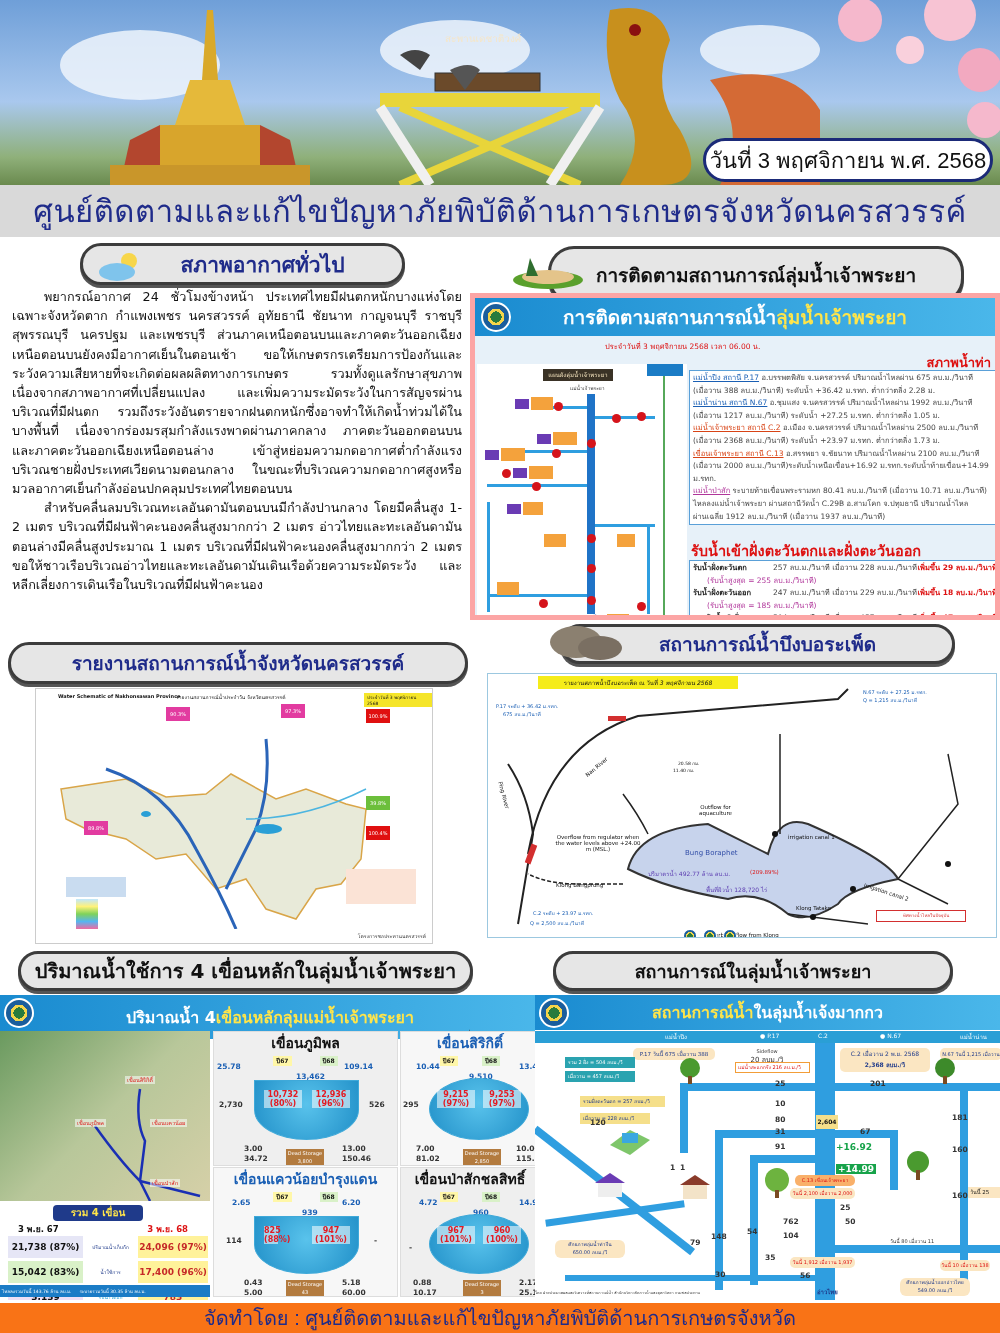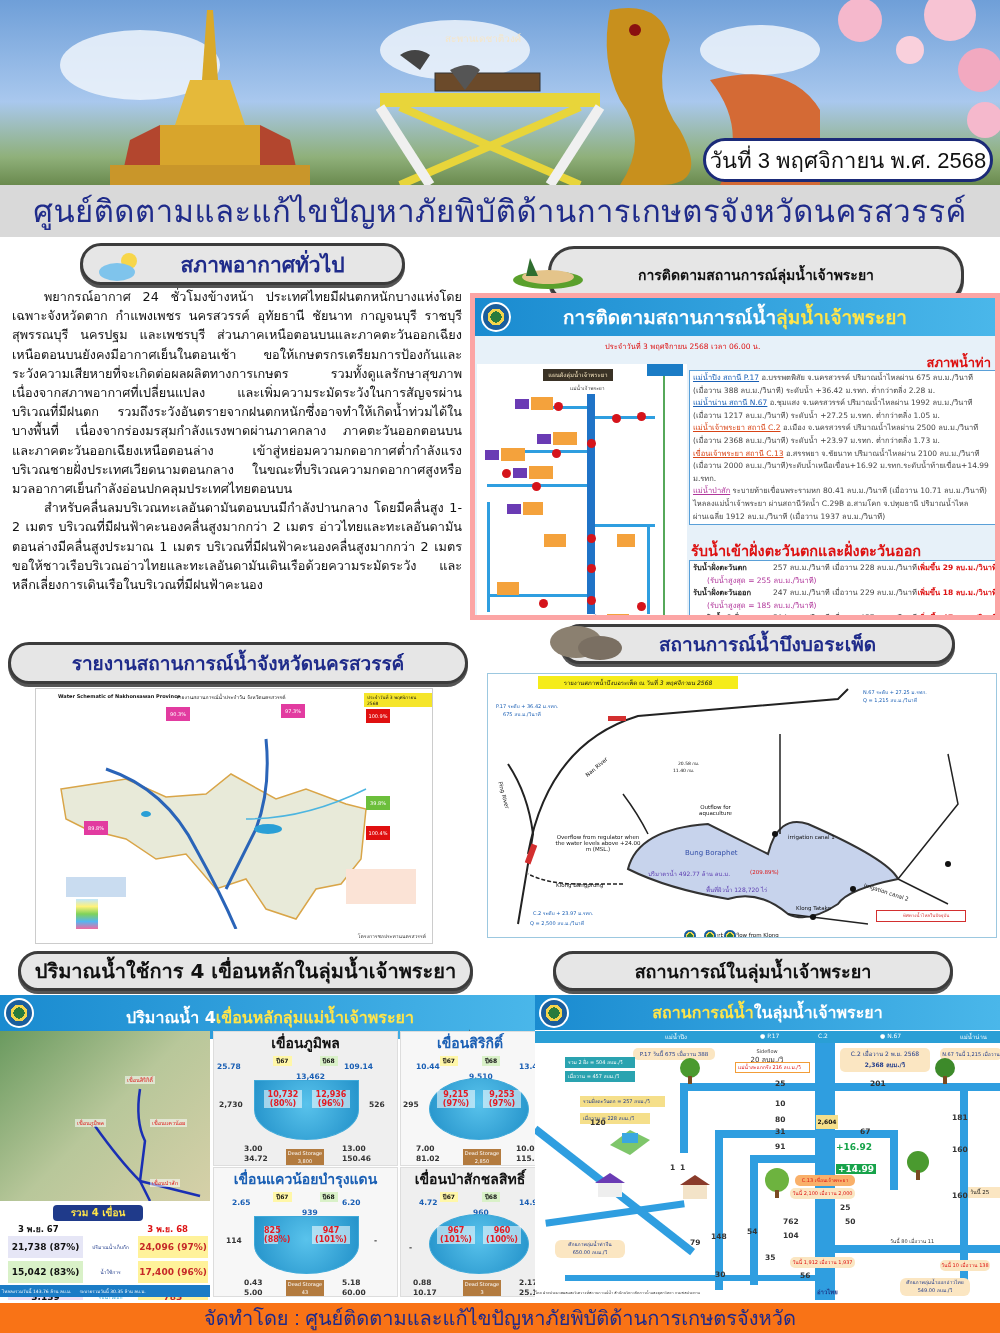--- a/index.html
+++ b/index.html
@@ -94,21 +94,21 @@
     <circle cx="32" cy="13" r="8" fill="#f7d64a"></circle>
     <ellipse cx="20" cy="24" rx="18" ry="9" fill="#7fc4ec"></ellipse>
   </svg>
   <span style="margin-left:40px">สภาพอากาศทั่วไป</span>
 </div>
 <div class="abs weather-text">
   <p>พยากรณ์อากาศ 24 ชั่วโมงข้างหน้า ประเทศไทยมีฝนตกหนักบางแห่งโดยเฉพาะจังหวัดตาก กำแพงเพชร นครสวรรค์ อุทัยธานี ชัยนาท กาญจนบุรี ราชบุรี สุพรรณบุรี นครปฐม และเพชรบุรี ส่วนภาคเหนือตอนบนและภาคตะวันออกเฉียงเหนือตอนบนยังคงมีอากาศเย็นในตอนเช้า ขอให้เกษตรกรเตรียมการป้องกันและระวังความเสียหายที่จะเกิดต่อผลผลิตทางการเกษตร รวมทั้งดูแลรักษาสุขภาพเนื่องจากสภาพอากาศที่เปลี่ยนแปลง และเพิ่มความระมัดระวังในการสัญจรผ่านบริเวณที่มีฝนตก รวมถึงระวังอันตรายจากฝนตกหนักซึ่งอาจทำให้เกิดน้ำท่วมได้ในบางพื้นที่ เนื่องจากร่องมรสุมกำลังแรงพาดผ่านภาคกลาง ภาคตะวันออกตอนบน และภาคตะวันออกเฉียงเหนือตอนล่าง เข้าสู่หย่อมความกดอากาศต่ำกำลังแรงบริเวณชายฝั่งประเทศเวียดนามตอนกลาง ในขณะที่บริเวณความกดอากาศสูงหรือมวลอากาศเย็นกำลังอ่อนปกคลุมประเทศไทยตอนบน</p>
   <p>สำหรับคลื่นลมบริเวณทะเลอันดามันตอนบนมีกำลังปานกลาง โดยมีคลื่นสูง 1-2 เมตร บริเวณที่มีฝนฟ้าคะนองคลื่นสูงมากกว่า 2 เมตร อ่าวไทยและทะเลอันดามันตอนล่างมีคลื่นสูงประมาณ 1 เมตร บริเวณที่มีฝนฟ้าคะนองคลื่นสูงมากกว่า 2 เมตร ขอให้ชาวเรือบริเวณอ่าวไทยและทะเลอันดามันเดินเรือด้วยความระมัดระวัง และหลีกเลี่ยงการเดินเรือในบริเวณที่มีฝนฟ้าคะนอง</p>
 </div>
 
-<div class="abs pill" style="left:548px;top:246px;width:416px;height:58px;font-size:14px;color:#111">
+<div class="abs pill" style="left:548px;top:246px;width:416px;height:58px;font-size:19px;color:#111">
   <span>การติดตามสถานการณ์ลุ่มน้ำเจ้าพระยา</span>
 </div>
 <svg class="abs" style="left:508px;top:250px" width="75" height="40" viewBox="0 0 75 40">
   <ellipse cx="40" cy="30" rx="35" ry="9" fill="#5aa02c"></ellipse>
   <ellipse cx="40" cy="27" rx="26" ry="7" fill="#e4c48a"></ellipse>
   <polygon points="18,26 22,8 30,26" fill="#2f6e2f"></polygon>
 </svg>
 
 <div class="abs panel" style="left:470px;top:293px;width:530px;height:327px">
   <div class="blue-head" style="height:38px;font-size:19px;position:relative">
@@ -409,21 +409,21 @@
   </div>
 </div>
 
 <div class="abs pill dark" style="left:553px;top:951px;width:400px;height:40px;font-size:18px">
   <span>สถานการณ์ในลุ่มน้ำเจ้าพระยา</span>
 </div>
 <div class="abs" style="left:535px;top:995px;width:465px;height:305px;background:#fff;overflow:hidden">
   <div class="blue-head" style="height:35px;font-size:16px;position:relative">
     <div class="logo-dot" style="position:absolute;left:4px;top:3px"></div>
     <span class="hl">สถานการณ์น้ำ</span>
-      <span>ในลุ่มน้ำเจ้าพระยา</span>
+      <span>ในลุ่มน้ำเจ้งมากกว</span>
   </div>
   <div style="position:absolute;left:0;top:36px;width:465px;height:12px;background:#2a9fd6;color:#fff;font-size:6px">
     <span style="position:absolute;left:130px;top:1px">แม่น้ำปิง</span>
     <span style="position:absolute;left:225px;top:1px">● <span>P.17</span></span>
     <span style="position:absolute;left:283px;top:1px">C.2</span>
     <span style="position:absolute;left:345px;top:1px">● <span>N.67</span></span>
     <span style="position:absolute;left:425px;top:1px">แม่น้ำน่าน</span>
   </div>
 
   <div class="river" style="left:280px;top:48px;width:20px;height:257px"></div>

